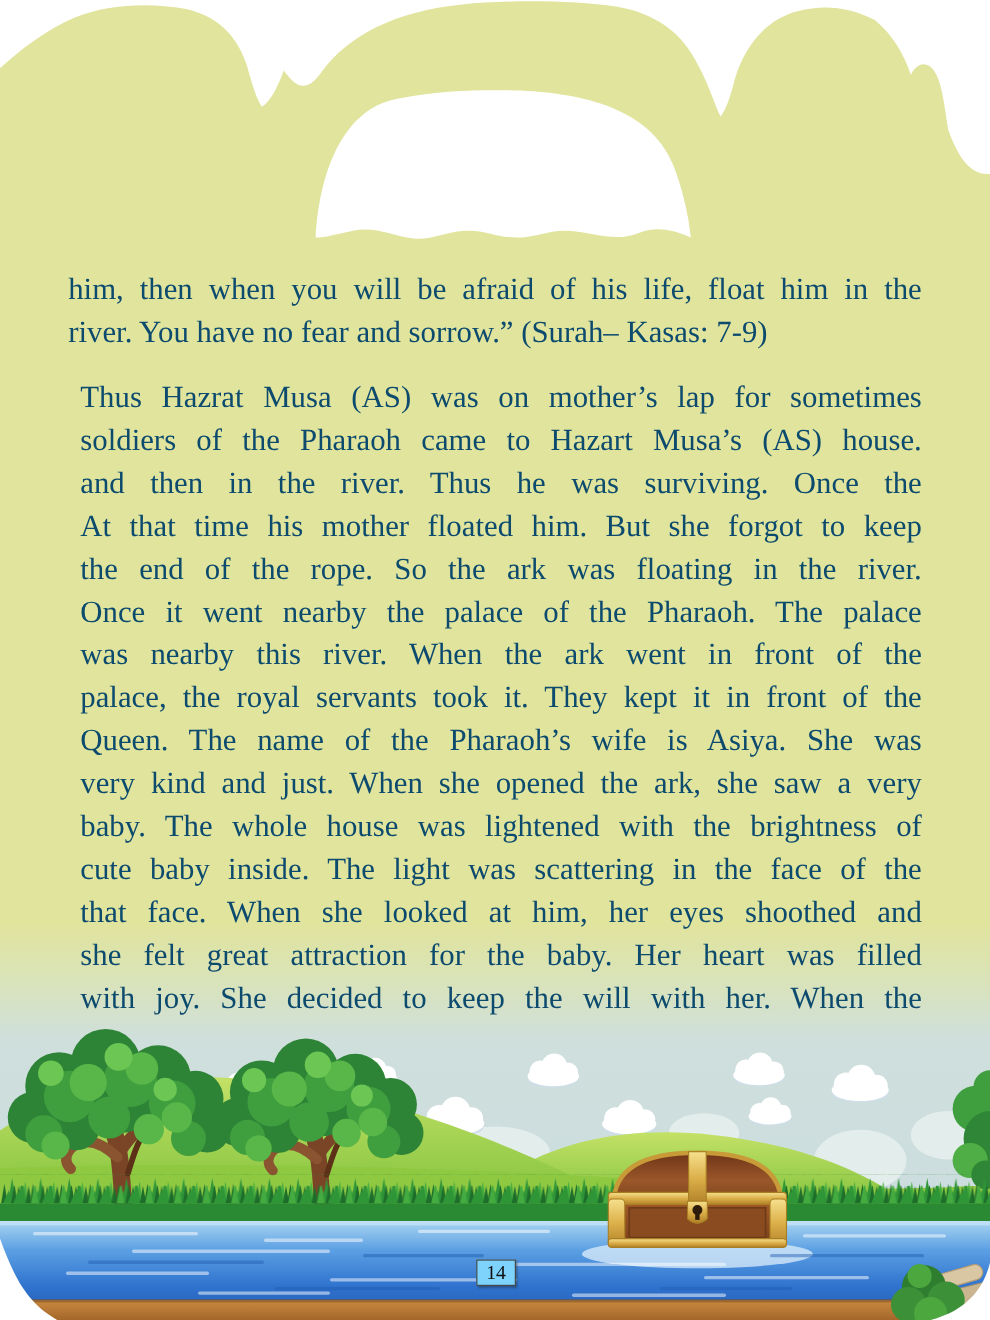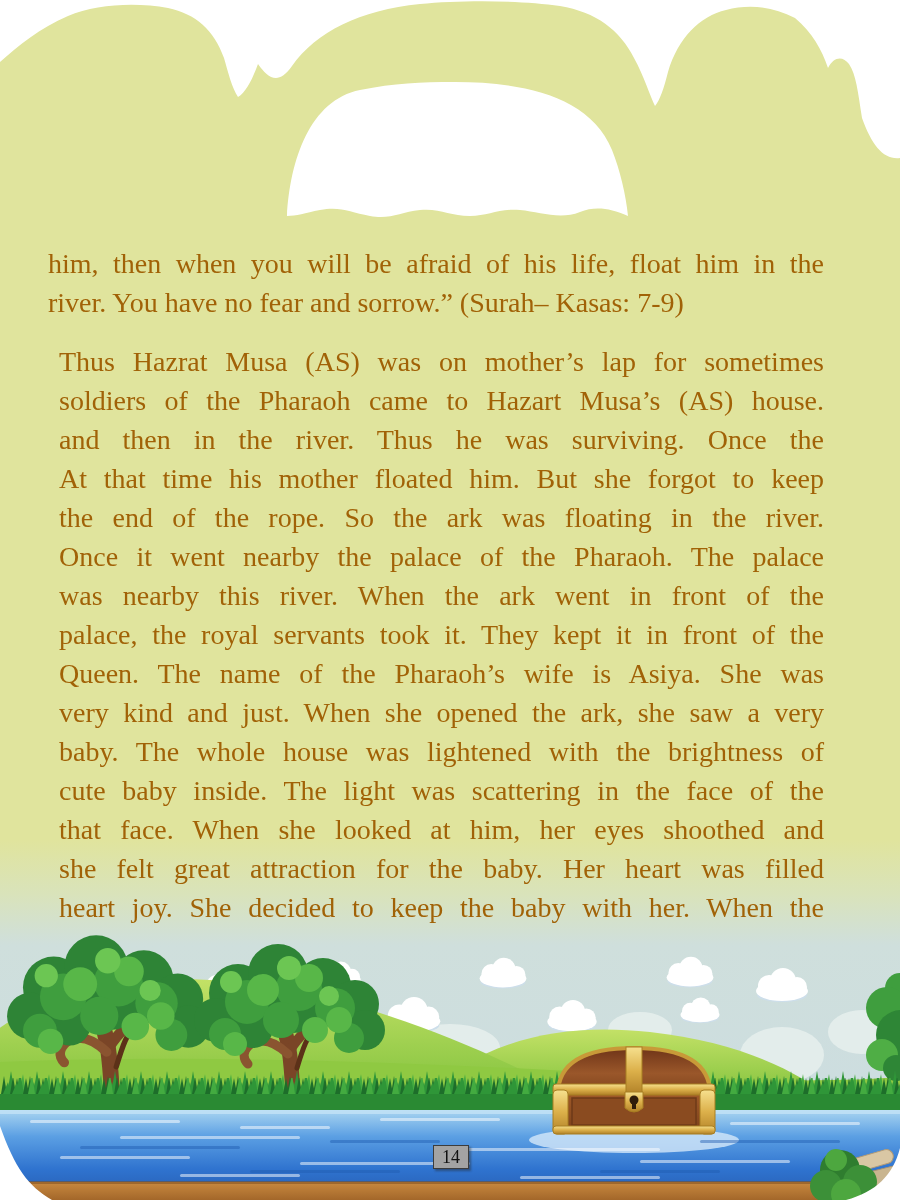--- a/index.html
+++ b/index.html
@@ -6,34 +6,34 @@
   body{
     width:900px;height:1200px;position:relative;overflow:hidden;
     background:linear-gradient(180deg,
       #e0e49d 0px,#e0e49d 840px,
       #d9e3bb 895px,#cfdfdc 945px,#cbdce2 1200px);
     font-family:"Liberation Serif","DejaVu Serif",serif;
   }
   .abs{position:absolute;}
   #top-decor{left:0;top:0;}
   #story{
-    left:48px;top:244px;width:776px;color:#a16207;
+    left:62px;top:244px;width:776px;color:#0c4a6e;
   }
   .para{margin:0 0 0 0;}
   .para + .para{margin-top:20px;margin-left:11px;}
   .line{
     font-size:28px;line-height:39px;
     text-align:justify;text-align-last:justify;
     white-space:normal;
   }
   .line.lastline{text-align-last:left;font-family:Liberation Serif, serif;}
   #scene{left:0;top:930px;}
   #page-number{
     left:433px;top:1145px;min-width:22px;height:20px;padding:1px 6px;
-    background:#a3a3a3;border:1px solid #3c3c3c;
+    background:#7dd3fc;border:1px solid #3c3c3c;
     font-size:18px;line-height:20px;text-align:center;color:#111;
     box-shadow:1.5px 1.5px 2px rgba(40,40,40,.45);
   }
 </style>
 </head>
 <body>
 
 <svg id="top-decor" class="abs" width="900" height="250" viewBox="0 0 900 250" aria-hidden="true">
   <path fill="#ffffff" d="
     M0,0 H900 V158
@@ -82,21 +82,21 @@
     <div class="line">the end of the rope. So the ark was floating in the river.</div>
     <div class="line">Once it went nearby the palace of the Pharaoh. The palace</div>
     <div class="line">was nearby this river. When the ark went in front of the</div>
     <div class="line">palace, the royal servants took it. They kept it in front of the</div>
     <div class="line">Queen. The name of the Pharaoh’s wife is Asiya. She was</div>
     <div class="line">very kind and just. When she opened the ark, she saw a very</div>
     <div class="line">baby. The whole house was lightened with the brightness of</div>
     <div class="line">cute baby inside. The light was scattering in the face of the</div>
     <div class="line">that face. When she looked at him, her eyes shoothed and</div>
     <div class="line">she felt great attraction for the baby. Her heart was filled</div>
-    <div class="line">heart joy. She decided to keep the baby with her. When the</div>
+    <div class="line">with joy. She decided to keep the will with her. When the</div>
   </div>
 </div>
 
 <svg id="scene" class="abs" width="900" height="270" viewBox="0 930 900 270" aria-hidden="true">
   <defs>
     <linearGradient id="hillGrad" x1="0" y1="0" x2="0" y2="1">
       <stop offset="0" stop-color="#c3e166"></stop>
         <stop offset="1" stop-color="#7fc13c"></stop>
     </linearGradient>
     <linearGradient id="riverGrad" x1="0" y1="0" x2="0" y2="1">

